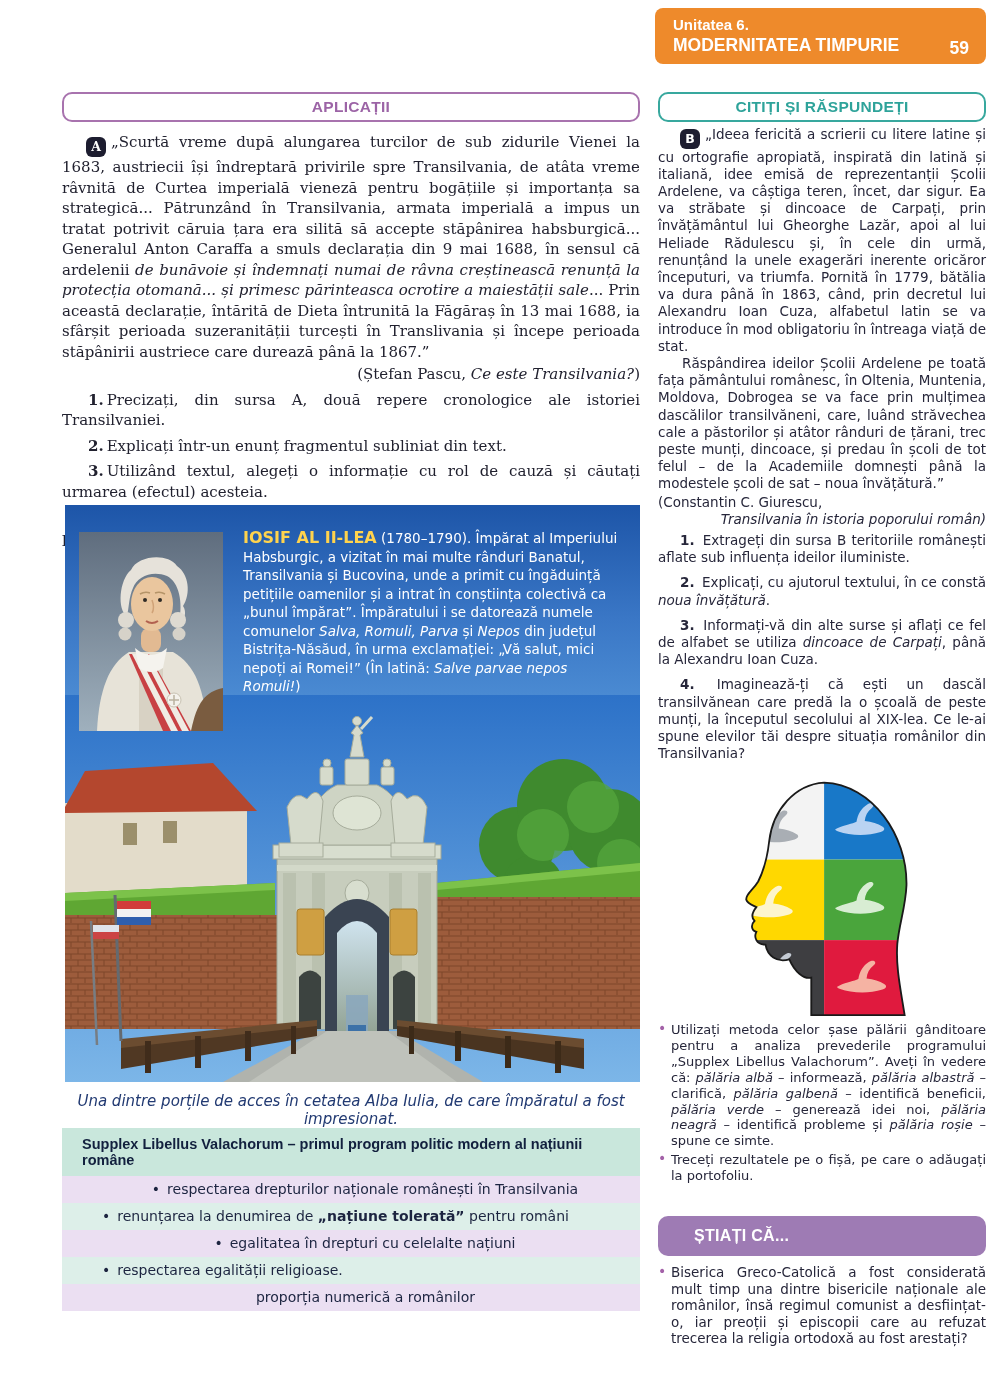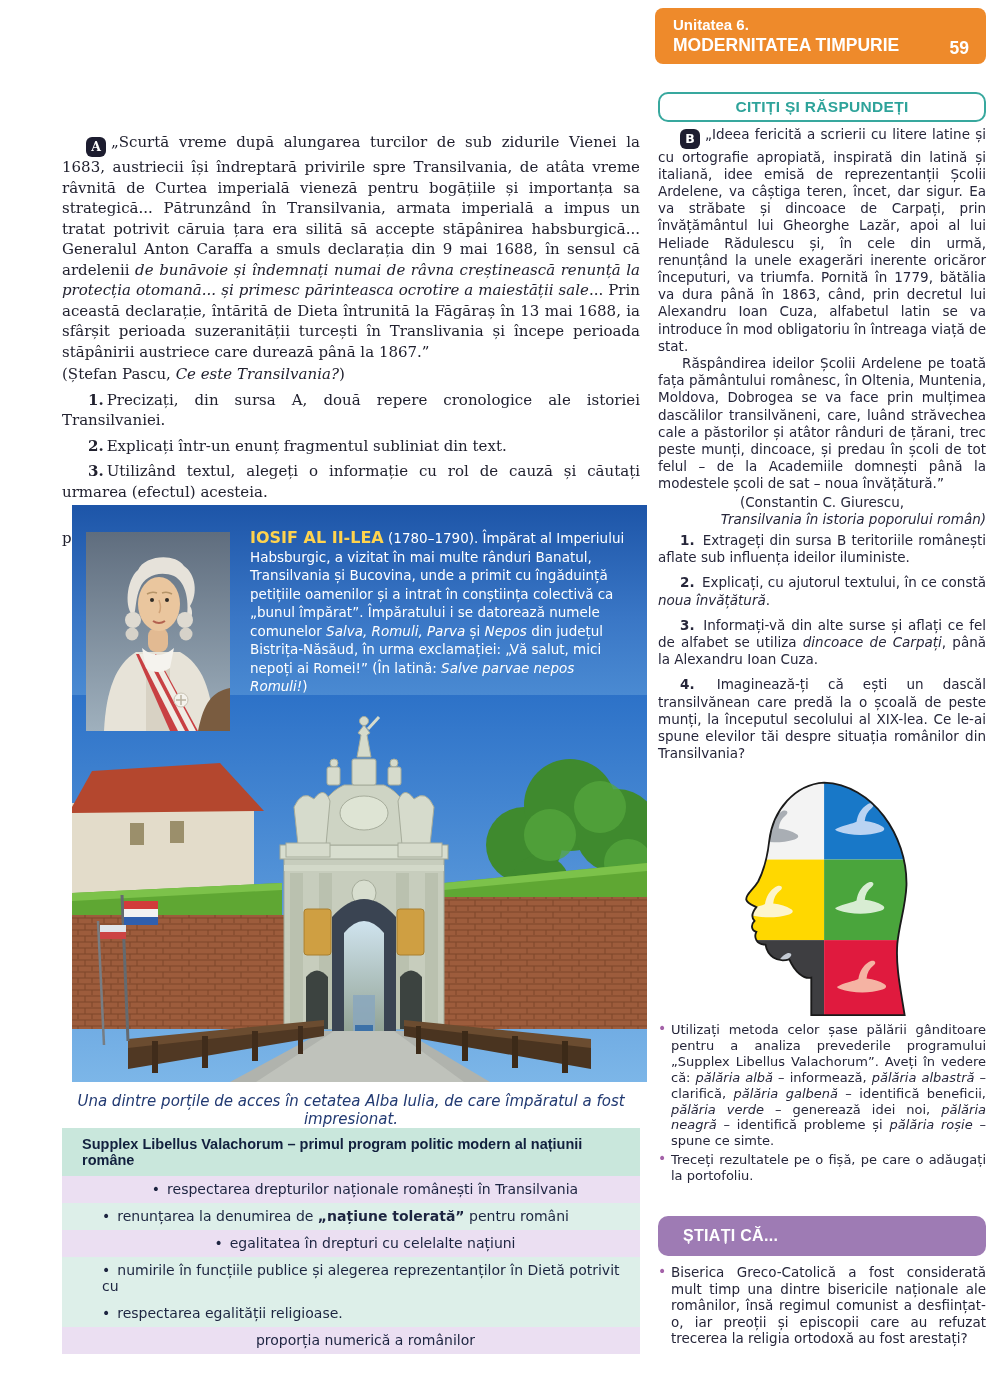--- a/index.html
+++ b/index.html
@@ -21,26 +21,26 @@
   #aplicatii-pill{left:62px;top:92px;width:578px;color:#9c64a6;border-color:#a873ae;}
   #cititi-pill{left:658px;top:92px;width:328px;color:#2ea39a;border-color:#38a89e;}
 
   
   .left-flow{position:absolute;left:62px;top:132px;width:578px;
     font-family:"DejaVu Serif",serif;font-size:15px;line-height:20.5px;
     color:#21212f;text-align:justify;}
   .marker{display:inline-flex;width:20px;height:20px;background:#1d1d30;color:#fff;
     border-radius:6px;align-items:center;justify-content:center;font-size:12.5px;
     font-weight:bold;margin:0 5px 0 24px;vertical-align:-4px;font-family:"DejaVu Serif",serif;}
-  .attribution{margin-top:2px;}
+  .attribution{text-align:right;margin-top:2px;}
   .q{margin:5px 0 0 0;text-indent:26px;}
   .q b{margin-right:3px;}
 
   
-  .figure{position:absolute;left:65px;top:505px;width:575px;height:577px;margin-left:7px;}
+  .figure{position:absolute;left:65px;top:505px;width:575px;height:577px;}
   .bluebox{position:absolute;left:0;top:0;width:575px;height:190px;
     background:linear-gradient(180deg,#1d55a8 0%,#3a77c6 60%,#4a8ad2 100%);}
   .photo{position:absolute;left:0;top:190px;width:575px;height:387px;}
   .portrait{position:absolute;left:14px;top:27px;width:144px;height:199px;z-index:3;}
   .bio{position:absolute;left:178px;top:24px;width:383px;color:#fff;
     font-size:13.5px;line-height:18.5px;text-align:left;z-index:2;}
   .bio .name{color:#ffd34d;font-weight:bold;font-size:16px;}
   .caption{position:absolute;left:62px;top:1092px;width:578px;text-align:center;
     font-style:italic;color:#223a72;font-size:15px;}
 
@@ -51,46 +51,47 @@
   .supplex .row{padding:5px 12px 6px 40px;}
   .supplex .row.cont{padding-left:34px;}
   .row.mint{background:#ddefe9;} .row.lav{background:#ebdff2;text-align:center;}
   .row .dot{margin-right:7px;}
 
   
   .rcol{font-size:13.5px;line-height:17.2px;color:#26263a;text-align:justify;}
   #src-b{position:absolute;left:658px;top:126px;width:328px;}
   #src-b .marker{margin-left:22px;font-family:"DejaVu Sans",sans-serif;}
   #src-b .p2{text-indent:24px;margin-top:0;}
-  #src-b .attr1{text-align:center;margin-top:1px;}
+  #src-b .attr1{text-align:left;margin-top:1px;}
   #src-b .attr2{text-align:right;font-style:italic;}
   #q-b{position:absolute;left:658px;top:532px;width:328px;}
   #q-b .q{margin-top:8px;text-indent:22px;}
   #hats{position:absolute;left:658px;top:778px;width:328px;height:240px;
     display:flex;align-items:center;justify-content:center;}
   #think-bullets{position:absolute;left:658px;top:1022px;width:328px;line-height:15.9px;font-size:13px;}
   .pb{position:relative;padding-left:13px;margin-bottom:3px;}
   .pb .dot{position:absolute;left:0;top:-1px;color:#a361a8;font-size:14px;}
   #stiati-banner{position:absolute;left:658px;top:1216px;width:328px;height:40px;
     background:#9e7bb4;border-radius:10px;color:#fff;font-weight:bold;font-size:16px;
-    display:flex;align-items:center;padding-left:25px;box-sizing:border-box;
+    display:flex;align-items:center;padding-left:36px;box-sizing:border-box;
     font-family:"Liberation Sans",sans-serif;letter-spacing:.3px;}
   #stiati-item{position:absolute;left:658px;top:1264px;width:328px;line-height:16.6px;font-size:13.5px;}
 </style>
 </head>
 <body>
 
 <div class="page">
 
   <div class="unit-banner">
     <div class="unit-line1">Unitatea 6.</div>
     <div class="unit-line2">MODERNITATEA TIMPURIE</div>
     <div class="page-num">59</div>
   </div>
 
+  <div class="pill" id="aplicatii-pill">APLICAȚII</div>
   <div class="pill" id="cititi-pill">CITIȚI ȘI RĂSPUNDEȚI</div>
 
   <div class="left-flow">
     <p style="margin:0"><span class="marker">A</span><span><span>„Scurtă vreme după alungarea turcilor de sub zidurile Vienei la 1683, austriecii își îndreptară privirile spre Transilvania, de atâta vreme râvnită de Curtea imperială vieneză pentru bogățiile și importanța sa strategică... Pătrunzând în Transilvania, armata imperială a impus un tratat potrivit căruia țara era silită să accepte stăpânirea habsburgică... Generalul Anton Caraffa a smuls declarația din 9 mai 1688, în sensul că ardelenii </span><span style="font-style: italic;">de bunăvoie și îndemnați numai de râvna creștinească renunță la protecția otomană... și primesc părinteasca ocrotire a maiestății sale</span><span>... Prin această declarație, întărită de Dieta întrunită la Făgăraș în 13 mai 1688, ia sfârșit perioada suzeranității turcești în Translivania și începe perioada stăpânirii austriece care durează până la 1867.”</span></span></p>
     <div class="attribution"><span>(Ștefan Pascu, </span><span style="font-style: italic;">Ce este Transilvania?</span><span>)</span></div>
     <p class="q"><b>1.</b><span><span>Precizați, din sursa A, două repere cronologice ale istoriei Transilvaniei.</span></span></p>
     <p class="q"><b>2.</b><span><span>Explicați într-un enunț fragmentul subliniat din text.</span></span></p>
     <p class="q"><b>3.</b><span><span>Utilizând textul, alegeți o informație cu rol de cauză și căutați urmarea (efectul) acesteia.</span></span></p>
     <p class="q"><b>4.</b><span><span>Folosind informațiile din lecție, stabiliți argumente pro și contra pentru stăpânirea habsburgică în Transilvania.</span></span></p>
   </div>
@@ -242,21 +243,20 @@
     </div>
   </div>
 
   <div class="caption">Una dintre porțile de acces în cetatea Alba Iulia, de care împăratul a fost impresionat.</div>
 
   <div class="supplex">
     <div class="title">Supplex Libellus Valachorum – primul program politic modern al națiunii române</div>
     <div class="row lav"><span class="dot">•</span><span><span>respectarea drepturilor naționale românești în Transilvania</span></span></div>
     <div class="row mint"><span class="dot">•</span><span><span>renunțarea la denumirea de </span><span style="font-weight: bold;">„națiune tolerată”</span><span> pentru români</span></span></div>
     <div class="row lav"><span class="dot">•</span><span><span>egalitatea în drepturi cu celelalte națiuni</span></span></div>
-    <div class="row mint"><span class="dot">•</span><span><span>numirile în funcțiile publice și alegerea reprezentanților în Dietă potrivit cu</span></span></div>
     <div class="row mint"><span class="dot">•</span><span><span>respectarea egalității religioase.</span></span></div>
     <div class="row lav cont"><span class="dot"></span><span><span>proporția numerică a românilor</span></span></div>
   </div>
 
   <div id="src-b" class="rcol">
     <p style="margin:0"><span class="marker">B</span><span><span>„Ideea fericită a scrierii cu litere latine și cu ortografie apropiată, inspirată din latină și italiană, idee emisă de reprezentanții Școlii Ardelene, va câștiga teren, încet, dar sigur. Ea va străbate și dincoace de Carpați, prin învățământul lui Gheorghe Lazăr, apoi al lui Heliade Rădulescu și, în cele din urmă, renunțând la unele exagerări inerente oricăror începuturi, va triumfa. Pornită în 1779, bătălia va dura până în 1863, când, prin decretul lui Alexandru Ioan Cuza, alfabetul latin se va introduce în mod obligatoriu în întreaga viață de stat.</span></span></p>
     <p class="p2" style="margin:0"><span>Răspândirea ideilor Școlii Ardelene pe toată fața pământului românesc, în Oltenia, Muntenia, Moldova, Dobrogea se va face prin mulțimea dascălilor transilvăneni, care, luând străvechea cale a păstorilor și atâtor rânduri de țărani, trec peste munți, dincoace, și predau în școli de tot felul – de la Academiile domnești până la modestele școli de sat – noua învățătură.”</span></p>
     <div class="attr1">(Constantin C. Giurescu,</div>
     <div class="attr2"><span style="font-style: italic;">Transilvania în istoria poporului român</span><span>)</span></div>
   </div>

